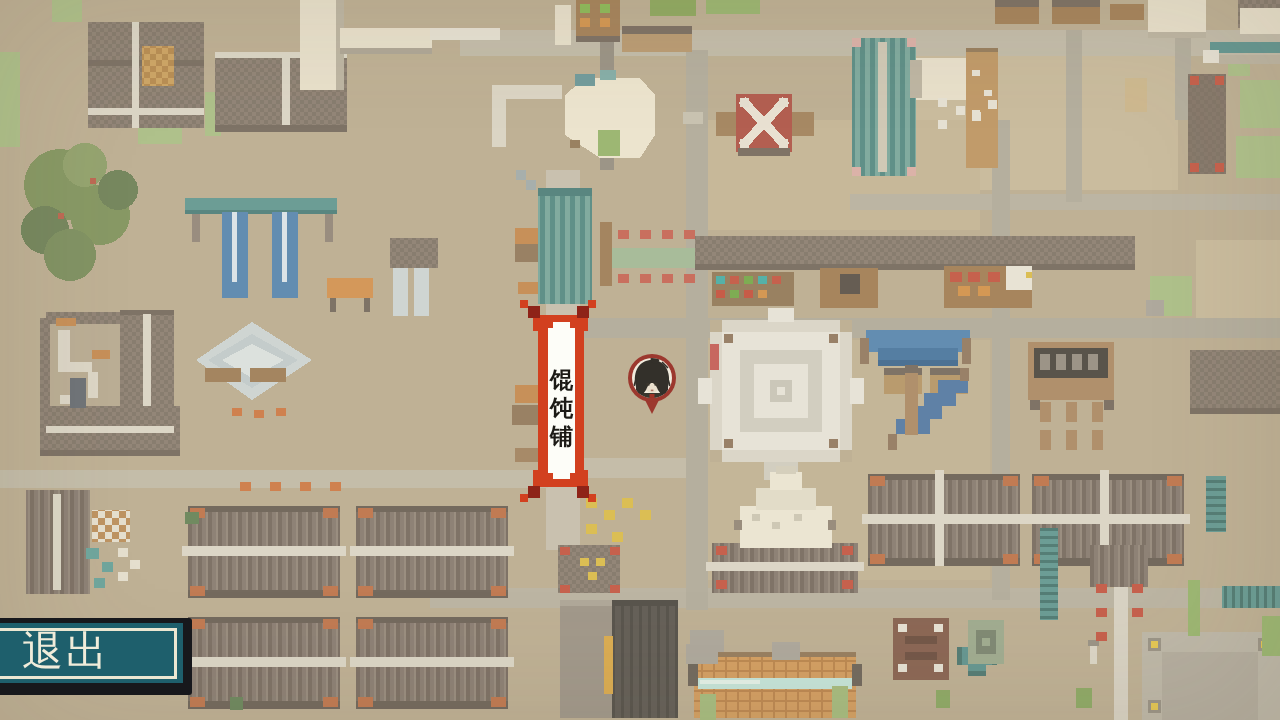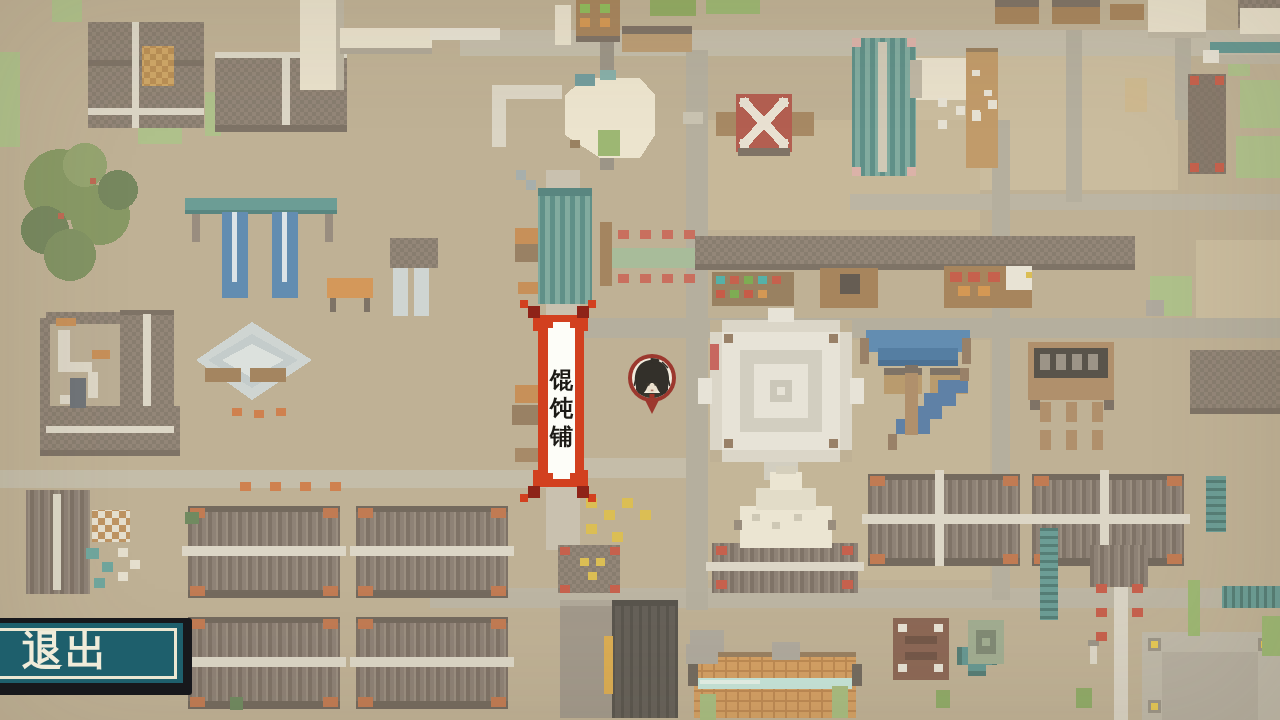--- a/index.html
+++ b/index.html
@@ -30,21 +30,21 @@
   
   .marker{position:absolute;left:626px;top:352px;}
 
   
   .exit-btn{position:absolute;left:-42px;top:618px;width:234px;height:77px;
     background:#17181c;border-radius:3px;}
   .exit-btn .fill{position:absolute;left:5px;top:5px;right:9px;bottom:12px;background:var(--teal);}
   .exit-btn .line{position:absolute;left:-30px;top:10px;right:15px;bottom:16px;
     border:3px solid #ece7d2;}
   .exit-btn .lbl{position:absolute;left:64px;top:13px;font-size:41px;line-height:1;
-    font-weight:700;color:#f0ecda;letter-spacing:3px;white-space:nowrap;}
+    font-weight:400;color:#f0ecda;letter-spacing:3px;white-space:nowrap;}
 </style>
 </head>
 <body>
 
 <div class="stage" style="--bred:#d2401f;--bdark:#8e2318;--teal:#1e5f6c;">
 
 <svg class="map" width="1280" height="720" viewBox="0 0 1280 720" shape-rendering="crispEdges">
   <defs>
     <pattern id="pd" width="8" height="8" patternUnits="userSpaceOnUse">
       <rect width="8" height="8" fill="#837568"></rect>

